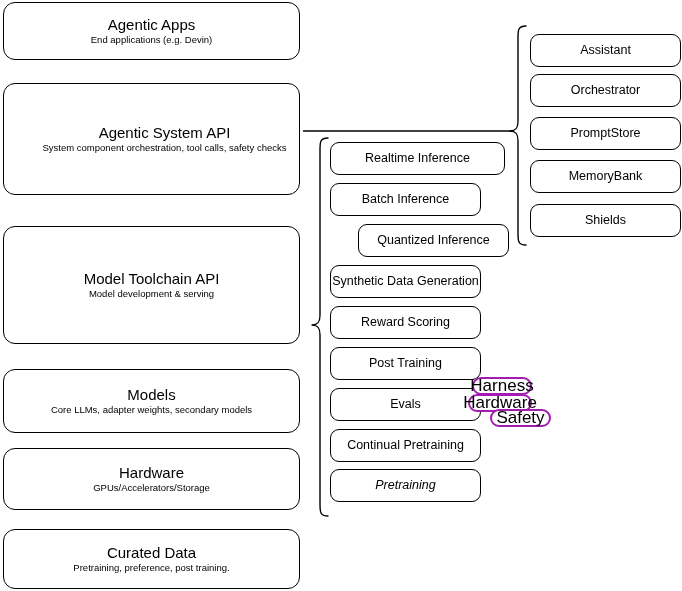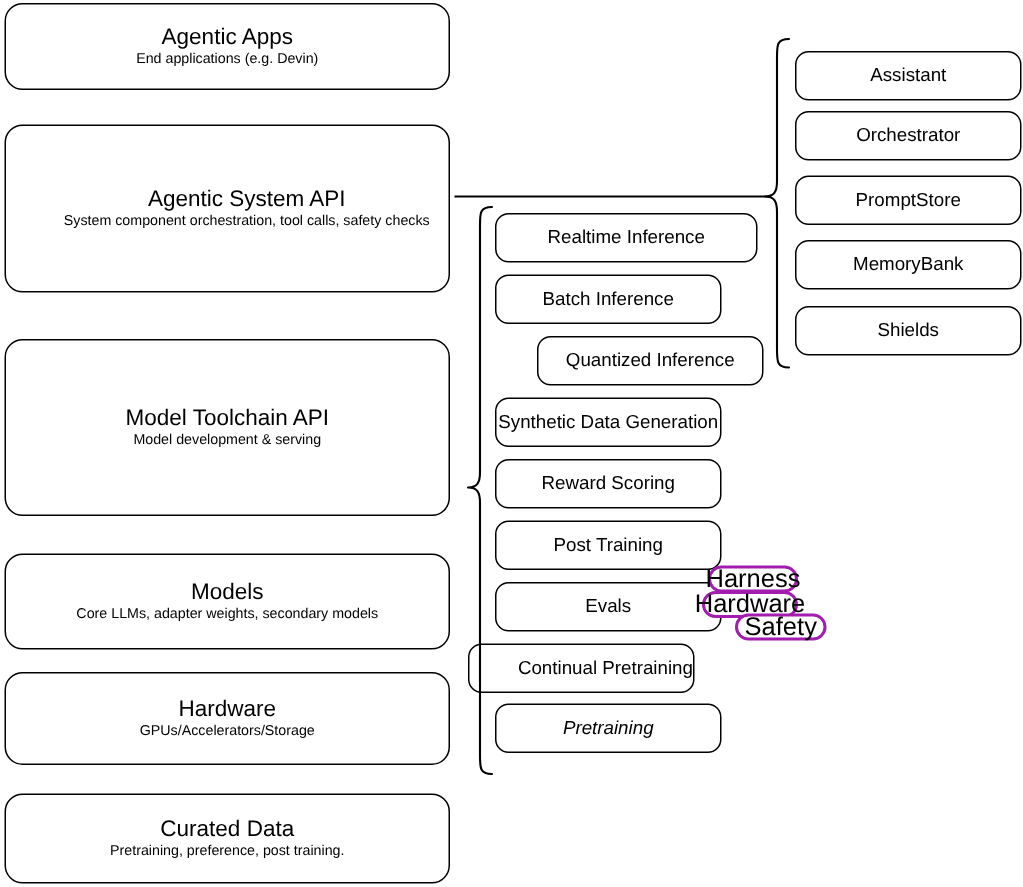--- a/index.html
+++ b/index.html
@@ -141,21 +141,21 @@
   </div>
 
   <div class="box cap-box" style="left:330px; top:347px; width:151px; height:33px;">
     <div class="title">Post Training</div>
   </div>
 
   <div class="box cap-box" style="left:330px; top:388px; width:151px; height:33px;">
     <div class="title">Evals</div>
   </div>
 
-  <div class="box cap-box" style="left:312px; top:429px; width:151px; height:33px;align-items:flex-end;">
+  <div class="box cap-box" style="left:330px; top:429px; width:151px; height:33px;">
     <div class="title">Continual Pretraining</div>
   </div>
 
   <div class="box cap-box" style="left:330px; top:469px; width:151px; height:33px;font-style:italic;">
     <div class="title">Pretraining</div>
   </div>
 
   <div class="pill" style="left:472px; top:377px; width:60px; height:18px;">Harness</div>
   <div class="pill" style="left:468px; top:394px; width:64px; height:18px;">Hardware</div>
   <div class="pill" style="left:490px; top:409px; width:61px; height:18px;">Safety</div>

